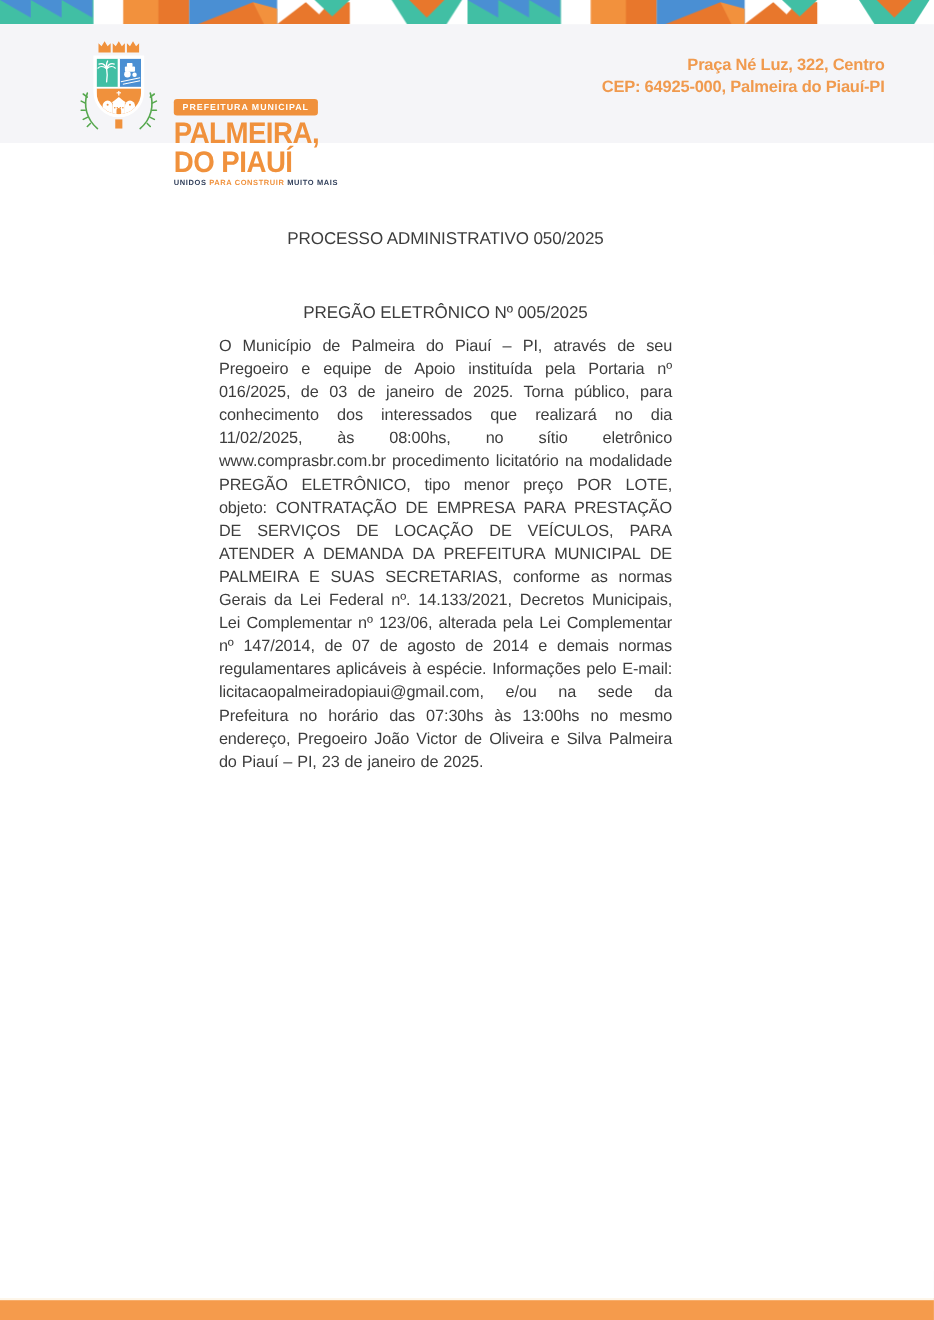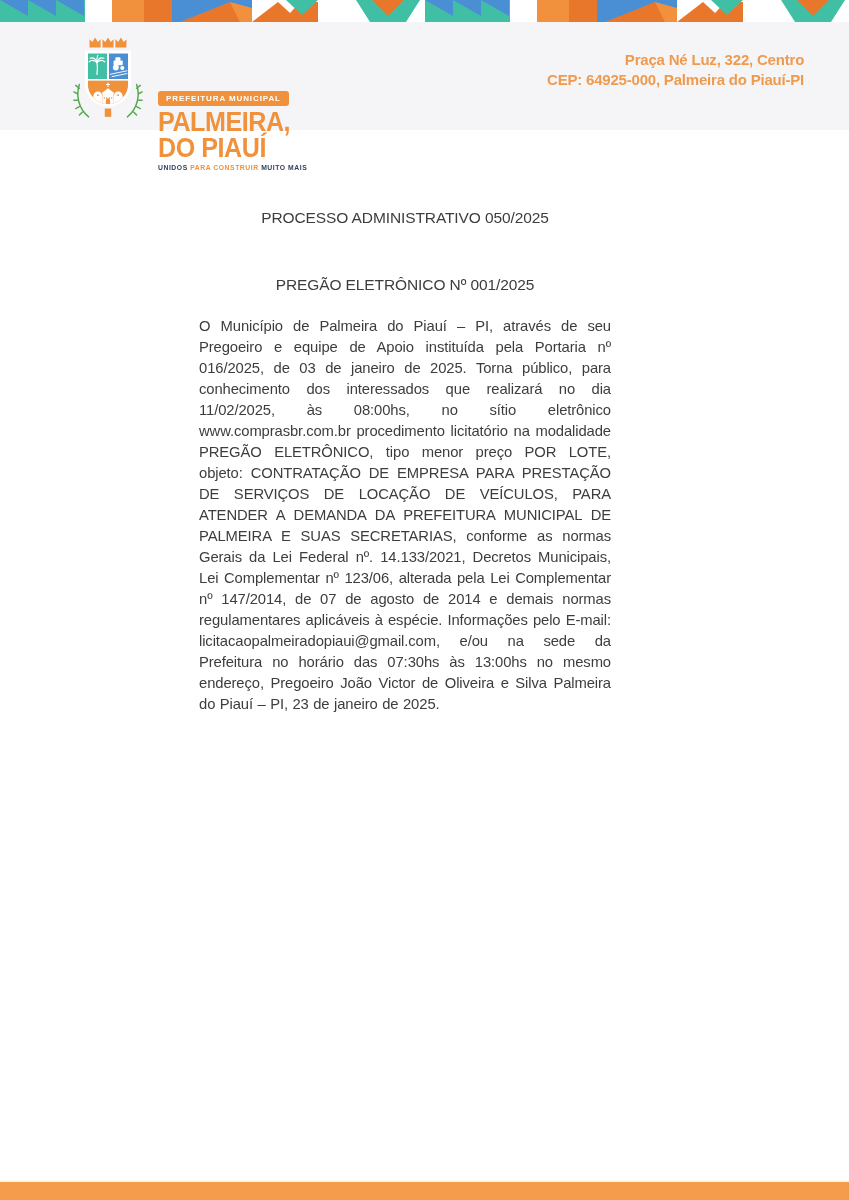--- a/index.html
+++ b/index.html
@@ -74,21 +74,21 @@
     position:absolute;left:199px;top:161px;width:412px;
     color:var(--text);
   }
   .doc-title p{
     text-align:center;
     font-size:15.5px;line-height:21px;
     letter-spacing:-0.1px;
     margin-top:46px;
   }
   .doc-body{
-    margin-top:21px;
+    margin-top:10px;
     font-size:14.8px;line-height:21px;
     text-align:justify;
     letter-spacing:-0.1px;
     word-spacing:0.5px;
   }
   
   .footer-bar{
     position:absolute;left:0;bottom:0;width:849px;height:20px;
     background:var(--footer-orange);
     border-top:2px solid #fdf6ea;
@@ -220,20 +220,20 @@
   </div>
 
   <div class="address">
     <div>Praça Né Luz, 322, Centro</div>
     <div>CEP: 64925-000, Palmeira do Piauí-PI</div>
   </div>
 
   <div class="doc">
     <div class="doc-title">
       <p>PROCESSO ADMINISTRATIVO 050/2025</p>
-      <p>PREGÃO ELETRÔNICO Nº 001/2025</p>
+      <p>PREGÃO ELETRÔNICO Nº 005/2025</p>
     </div>
     <p class="doc-body">O Município de Palmeira do Piauí – PI, através de seu Pregoeiro e equipe de Apoio instituída pela Portaria nº 016/2025, de 03 de janeiro de 2025. Torna público, para conhecimento dos interessados que realizará no dia 11/02/2025, às 08:00hs, no sítio eletrônico www.comprasbr.com.br procedimento licitatório na modalidade PREGÃO ELETRÔNICO, tipo menor preço POR LOTE, objeto: CONTRATAÇÃO DE EMPRESA PARA PRESTAÇÃO DE SERVIÇOS DE LOCAÇÃO DE VEÍCULOS, PARA ATENDER A DEMANDA DA PREFEITURA MUNICIPAL DE PALMEIRA E SUAS SECRETARIAS, conforme as normas Gerais da Lei Federal nº. 14.133/2021, Decretos Municipais, Lei Complementar nº 123/06, alterada pela Lei Complementar nº 147/2014, de 07 de agosto de 2014 e demais normas regulamentares aplicáveis à espécie. Informações pelo E-mail: licitacaopalmeiradopiaui@gmail.com, e/ou na sede da Prefeitura no horário das 07:30hs às 13:00hs no mesmo endereço, Pregoeiro João Victor de Oliveira e Silva Palmeira do Piauí – PI, 23 de janeiro de 2025.</p>
   </div>
 
   <div class="footer-bar"></div>
 
 </div>
 
 </body></html>

